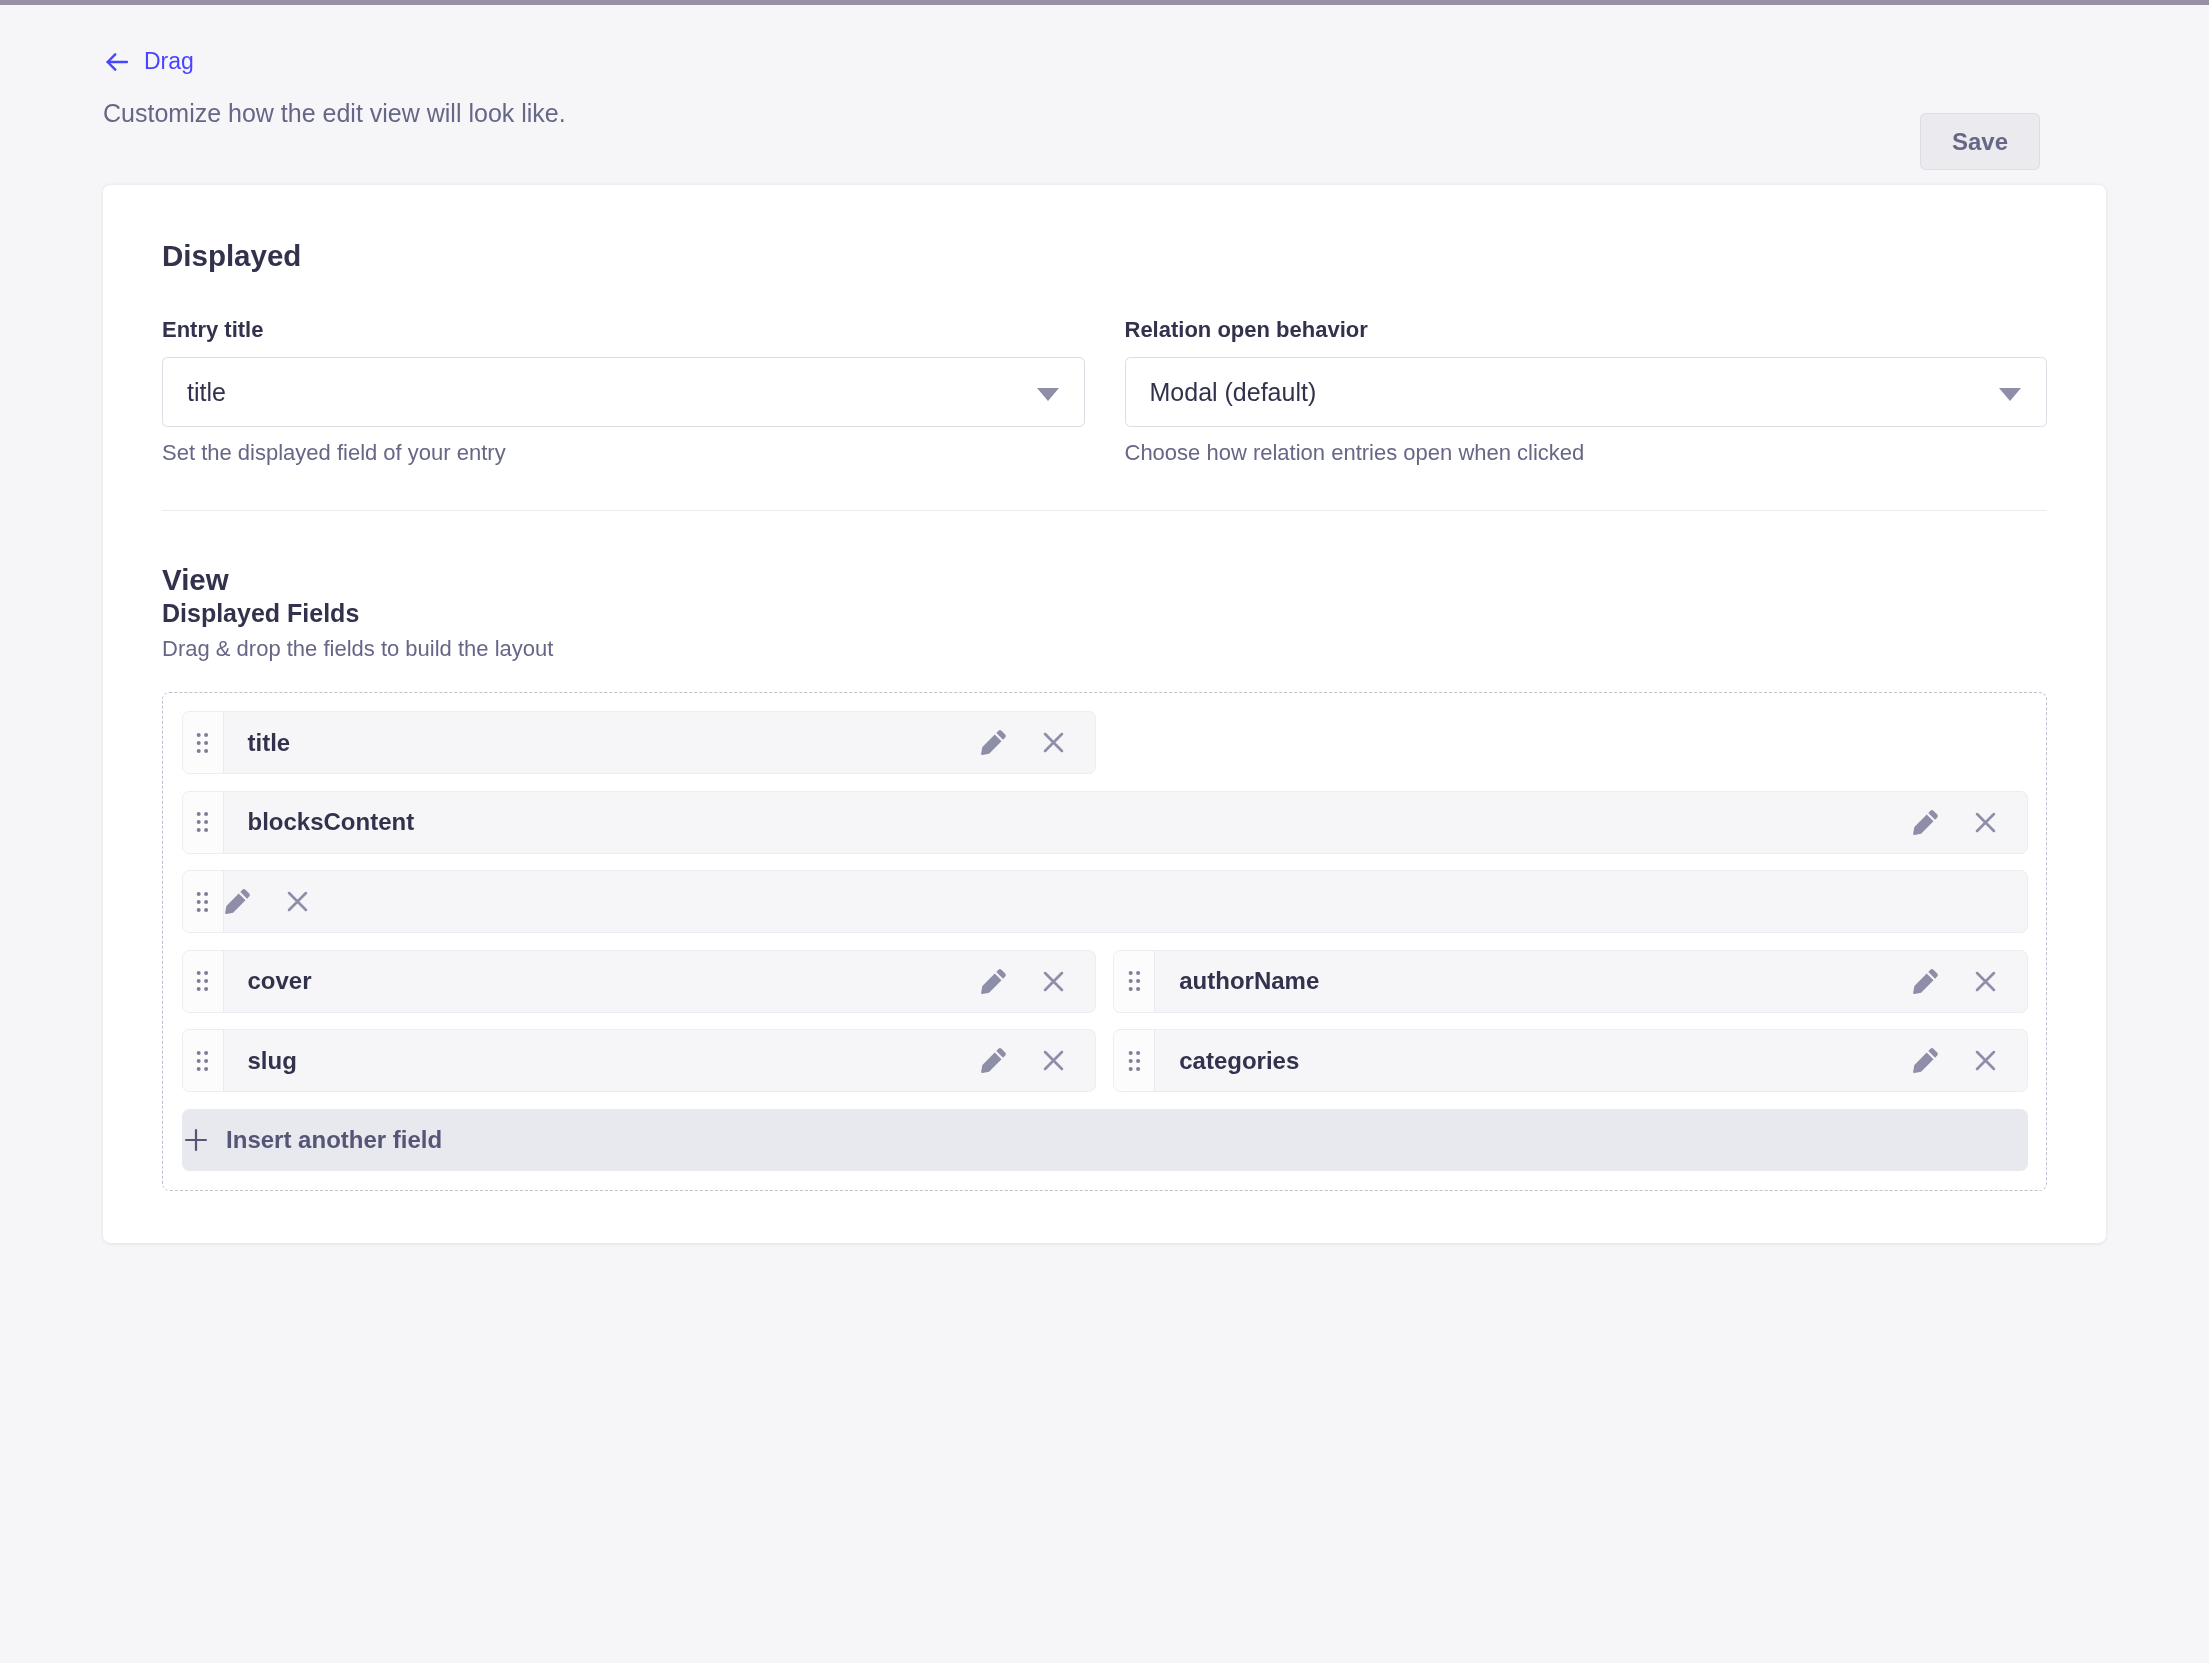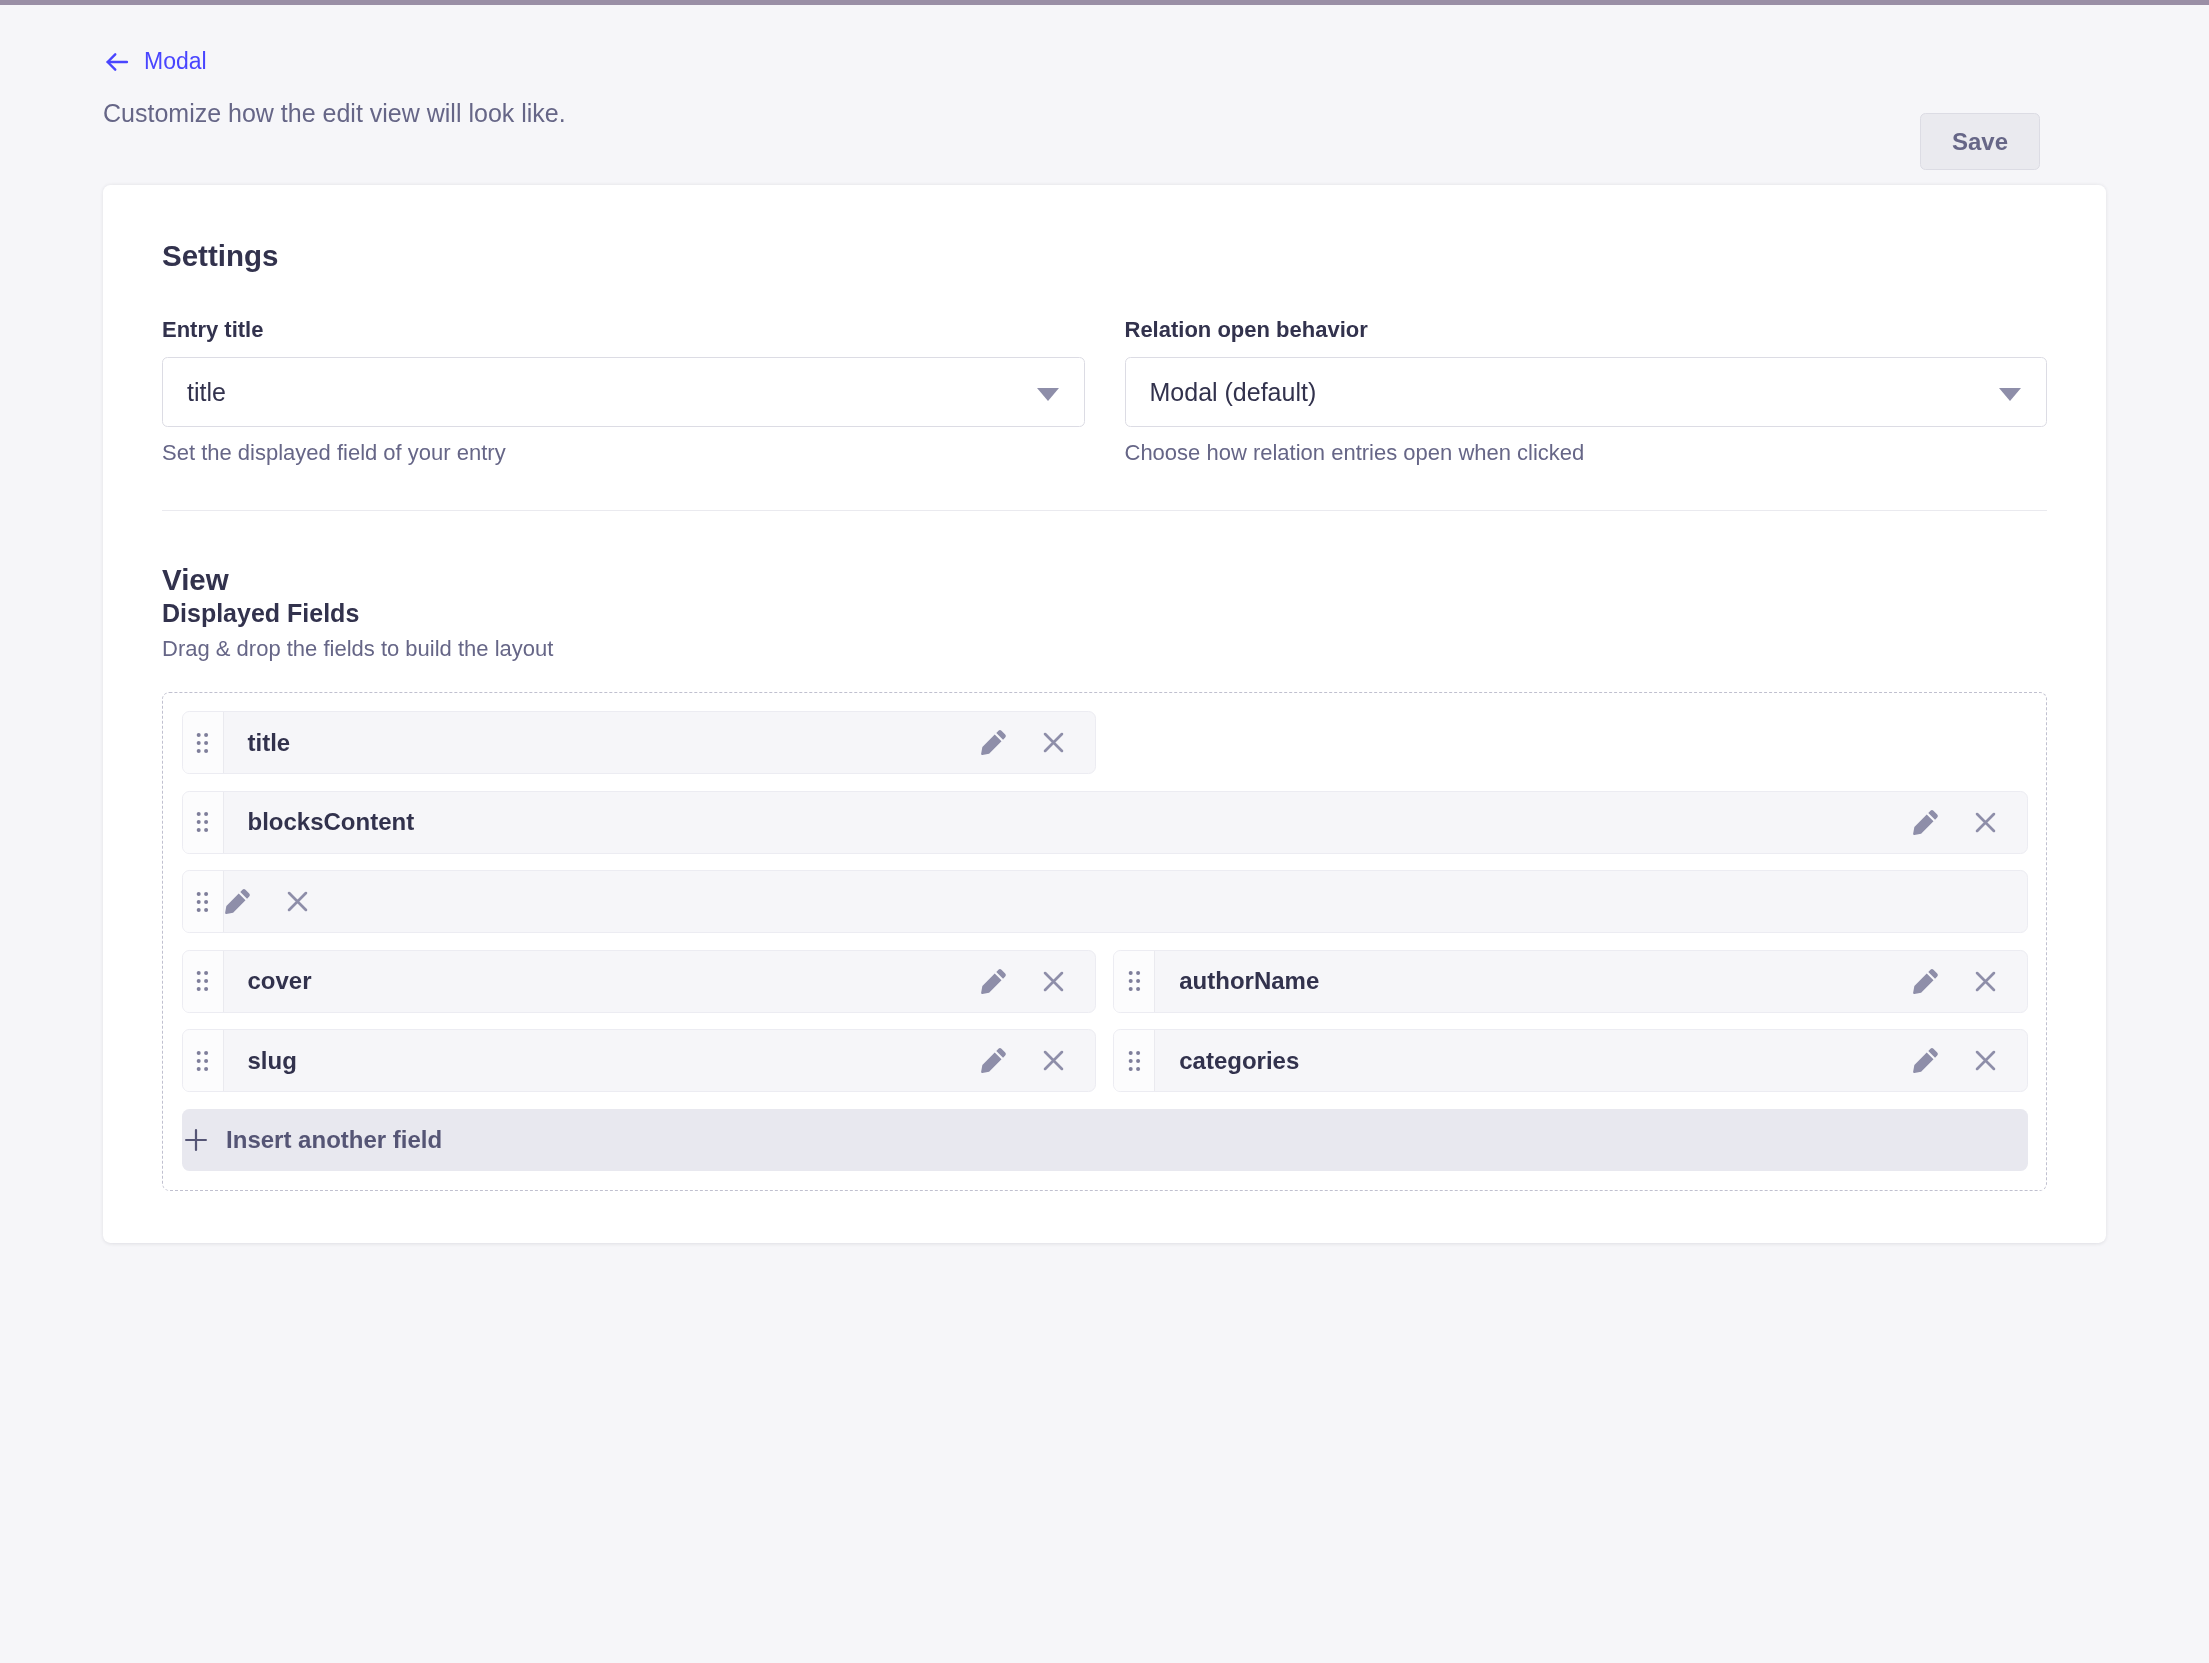--- a/index.html
+++ b/index.html
@@ -145,30 +145,30 @@
 
 <div class="page">
 
   <a class="back-link">
     <span class="icon">
       <svg width="28" height="28" viewBox="0 0 24 24" fill="none" stroke="#4945ff" stroke-width="2.1" stroke-linecap="round" stroke-linejoin="round">
         <path d="M20.5 12H4"></path>
           <path d="M10.5 5.5 4 12l6.5 6.5"></path>
       </svg>
     </span>
-    <span>Modal</span>
+    <span>Drag</span>
   </a>
 
   <button class="save-btn">Save</button>
 
   <p class="page-subtitle">Customize how the edit view will look like.</p>
 
   <div class="card">
 
-    <h2 class="section-heading">Settings</h2>
+    <h2 class="section-heading">Displayed</h2>
 
     <div class="form-grid">
       <div class="form-col">
         <div class="form-label">Entry title</div>
         <div class="select-box">
           <span>title</span>
           <span class="caret-down"></span>
         </div>
         <div class="form-hint">Set the displayed field of your entry</div>
       </div>

